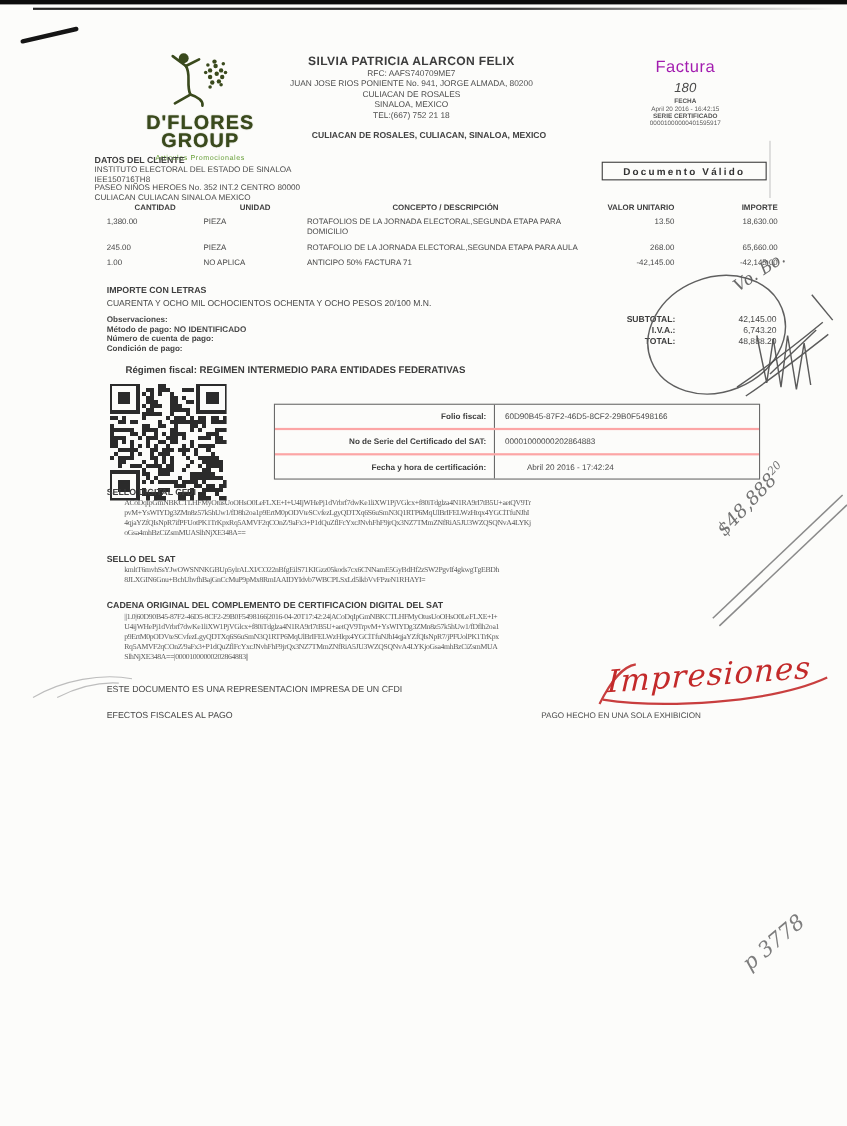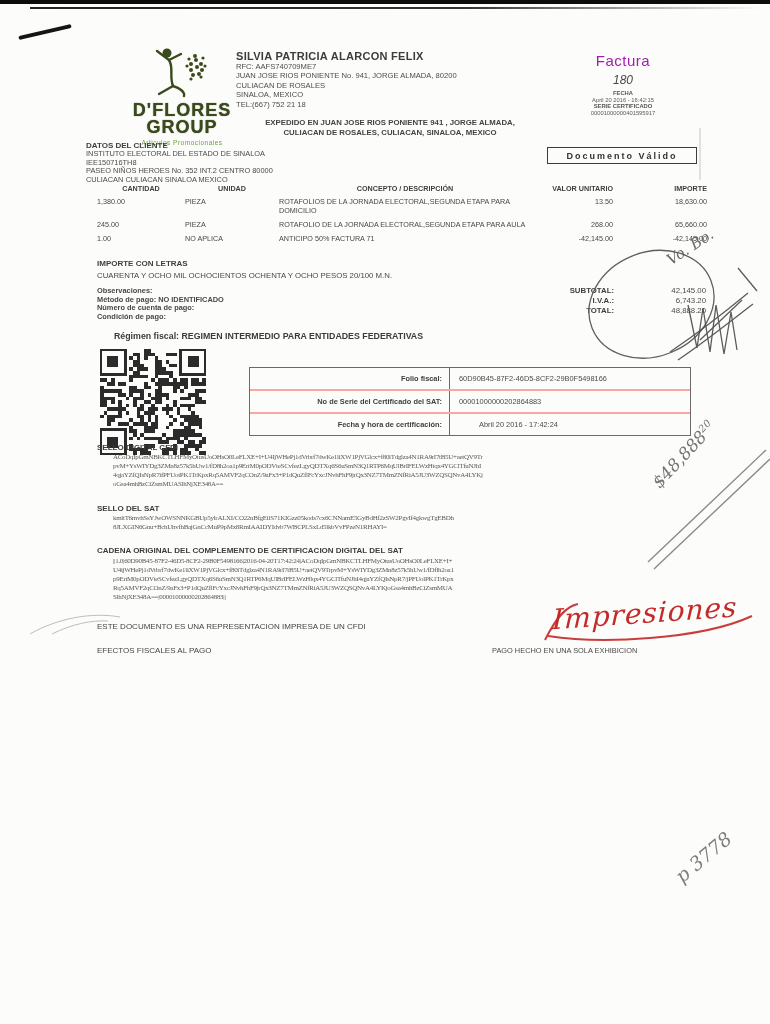--- a/index.html
+++ b/index.html
@@ -11,21 +11,21 @@
   .topline2{left:30px;top:7px;width:730px;height:2px;
             background:linear-gradient(90deg,#222 0%,#333 60%,rgba(60,60,60,0) 100%);}
   .diagstroke{left:18px;top:30px;width:54px;height:4px;background:#151515;border-radius:2px;
               transform:rotate(-13deg);}
   
   .logo{left:123px;top:44px;width:118px;text-align:center;}
   .logo-name{font-size:18px;font-weight:bold;letter-spacing:1px;color:#3a4a1d;line-height:17px;
              font-family:"Liberation Sans",sans-serif;text-shadow:0 0 1px #3a4a1d;}
   .logo-tag{font-size:6.5px;color:#69a03a;margin-top:3px;letter-spacing:.5px;}
   
-  .issuer{left:236px;top:50px;width:324px;}
+  .issuer{left:212px;top:50px;width:324px;text-align:center;}
   .issuer-name{font-size:11px;font-weight:bold;color:#3c3c3c;letter-spacing:.3px;}
   .issuer-line{font-size:7.6px;line-height:9.4px;color:#4c4c4c;}
   .expedido{left:228px;top:118px;width:324px;text-align:center;font-size:7.8px;font-weight:bold;
             line-height:10px;color:#434343;}
   
   .fact{left:558px;top:52px;width:130px;text-align:center;}
   .fact-title{font-size:15px;color:#a21caf;letter-spacing:.5px;}
   .fact-num{font-size:12px;color:#4a4a4a;margin-top:4px;font-style:italic;}
   .fact-small-b{font-size:5.8px;font-weight:bold;color:#555;margin-top:3px;line-height:6.6px;}
   .fact-small{font-size:5.8px;color:#5a5a5a;line-height:6.6px;}
@@ -143,21 +143,20 @@
 
   <div class="abs issuer">
     <div class="issuer-name">SILVIA PATRICIA ALARCON FELIX</div>
     <div class="issuer-line">RFC: AAFS740709ME7</div>
     <div class="issuer-line">JUAN JOSE RIOS PONIENTE No. 941, JORGE ALMADA, 80200</div>
     <div class="issuer-line">CULIACAN DE ROSALES</div>
     <div class="issuer-line">SINALOA, MEXICO</div>
     <div class="issuer-line">TEL:(667) 752 21 18</div>
   </div>
   <div class="abs expedido">
-    <div>EXPEDIDO EN JUAN JOSE RIOS PONIENTE 941 , JORGE ALMADA,</div>
     <div>CULIACAN DE ROSALES, CULIACAN, SINALOA, MEXICO</div>
   </div>
 
   <div class="abs fact">
     <div class="fact-title">Factura</div>
     <div class="fact-num">180</div>
     <div class="fact-small-b">FECHA</div>
     <div class="fact-small">April 20 2016 - 16:42:15</div>
     <div class="fact-small-b" style="margin-top:0">SERIE CERTIFICADO</div>
     <div class="fact-small">00001000000401595917</div>

